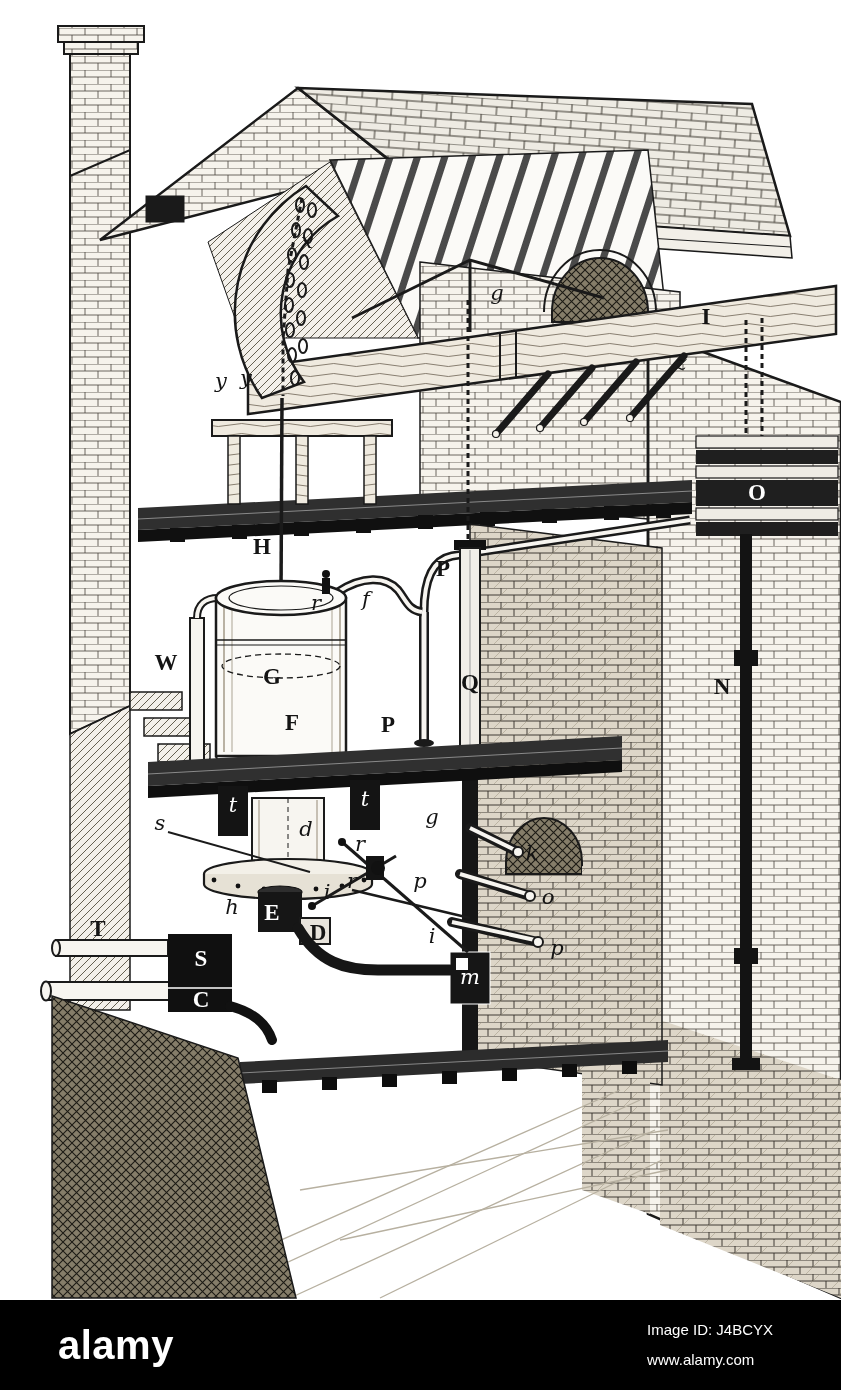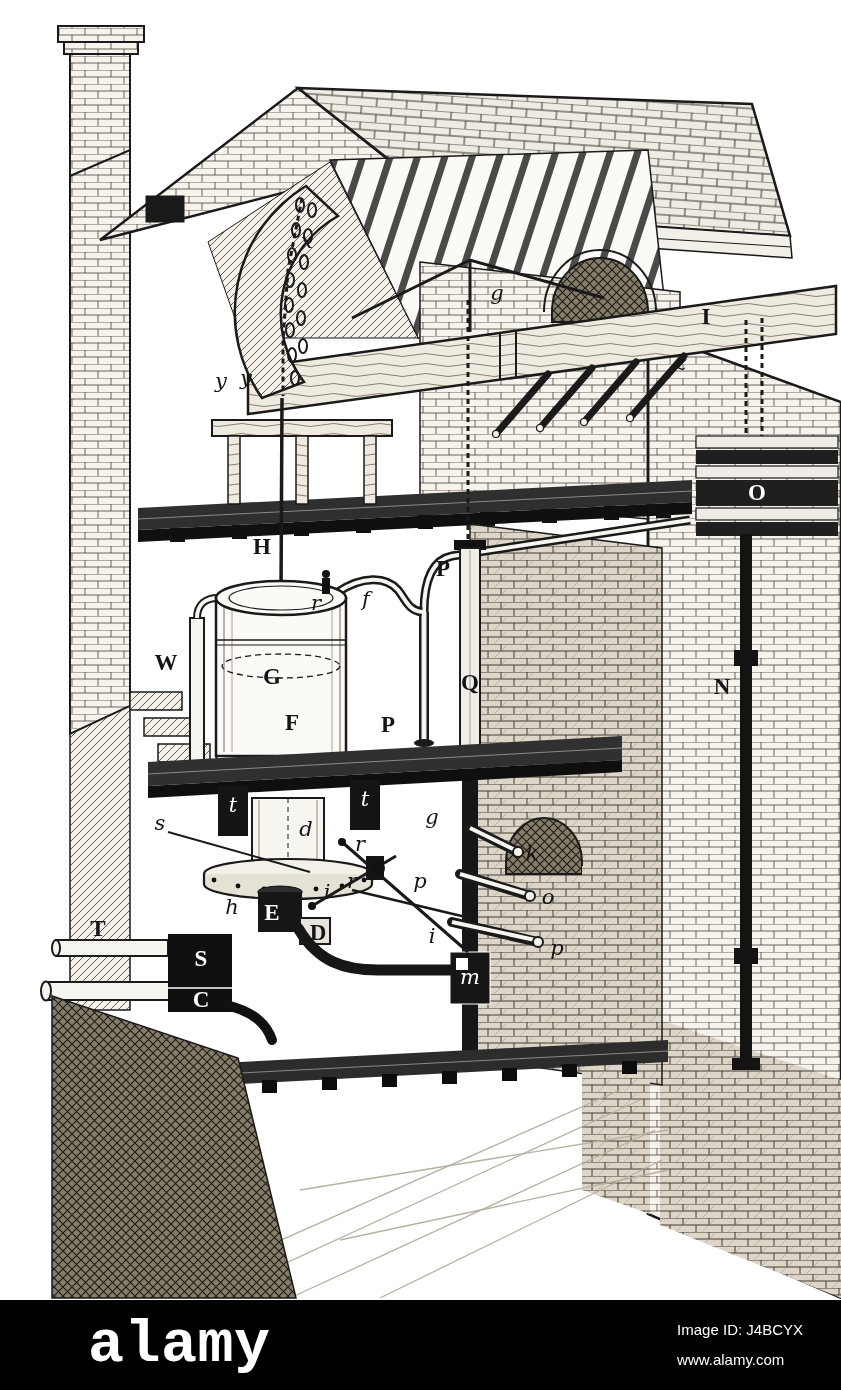--- a/index.html
+++ b/index.html
@@ -4,22 +4,22 @@
 <style>
   html,body{margin:0;padding:0;background:#ffffff;}
   .page{position:relative;width:841px;height:1390px;background:#ffffff;overflow:hidden;font-family:"DejaVu Serif",serif;}
   .engraving{position:absolute;top:0;left:0;width:841px;height:1300px;}
   svg{display:block;}
   .lbl{font-family:"DejaVu Serif",serif;fill:#141414;text-anchor:middle;}
   .lbl-caps{font-family:"Liberation Serif",serif;font-weight:bold;font-size:23px;}
   .lbl-italic{font-style:italic;font-size:21px;}
   .lbl-light{fill:#ffffff;}
   .watermark-bar{position:absolute;left:0;bottom:0;width:841px;height:90px;background:#000000;display:flex;align-items:center;justify-content:space-between;}
-  .brand{color:#ffffff;font-family:Liberation Mono, monospace;font-weight:bold;font-size:60px;letter-spacing:0.5px;margin-left:88px;}
-  .meta{margin-right:38px;color:#ffffff;font-family:"Liberation Sans",sans-serif;font-size:15px;line-height:2.0;text-align:left;}
+  .brand{color:#ffffff;font-family:Liberation Sans, sans-serif;font-weight:bold;font-size:40px;letter-spacing:0.5px;margin-left:58px;}
+  .meta{margin-right:68px;color:#ffffff;font-family:"Liberation Sans",sans-serif;font-size:15px;line-height:2.0;text-align:left;}
 </style>
 </head>
 <body>
 
 <div class="page">
   <div class="engraving">
     <svg width="841" height="1300" viewBox="0 0 841 1300" xmlns="http://www.w3.org/2000/svg">
       <defs>
         <pattern id="brick" width="26" height="14" patternUnits="userSpaceOnUse">
           <rect width="26" height="14" fill="#f6f3ec"></rect>

